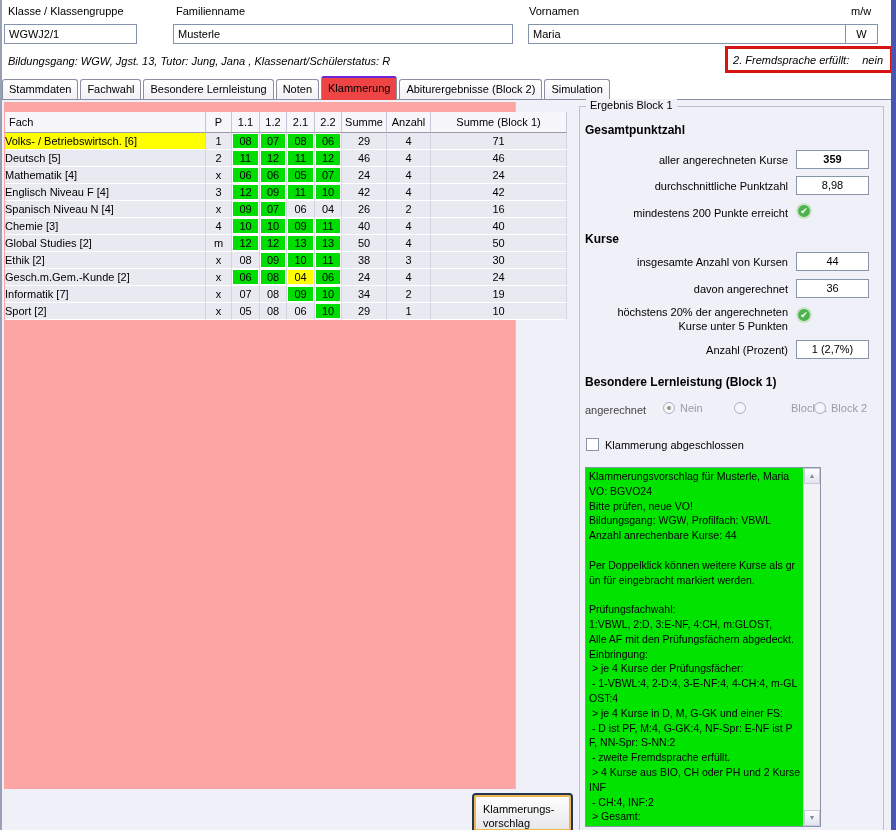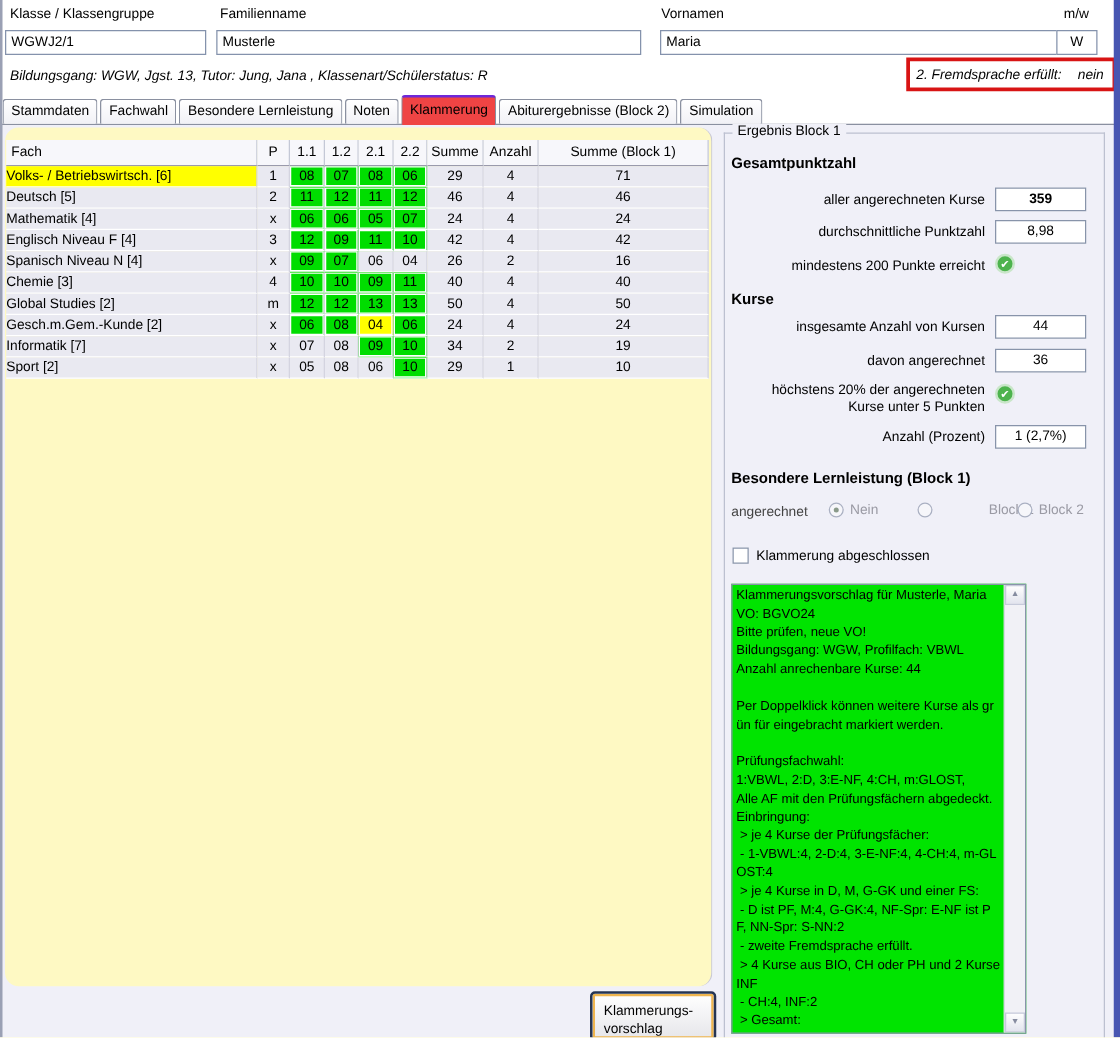--- a/index.html
+++ b/index.html
@@ -20,22 +20,22 @@
   
   #tab-bar { position:absolute; left:2px; top:76px; height:23px; display:flex; align-items:flex-end; gap:2px; z-index:5; }
   .tab { border:1px solid #8a90a0; border-bottom:none; border-radius:3px 3px 0 0;
          background:linear-gradient(#ffffff,#f1f1f6); padding:3px 6px 4px 6px; white-space:nowrap; cursor:default; }
   .tab.active { background:#ef4444; border-top:2px solid #6d28d9; padding-top:4px; padding-bottom:6px; margin-bottom:-1px; z-index:6; }
 
   
   #content { position:absolute; left:0; top:99px; width:896px; height:731px; background:#f0f0f8; border-top:1px solid #8a90a0; }
 
   
-  #table-wrap { position:absolute; left:4px; top:2px; width:566px; height:687px; background:#fef9c3;
-                border-right:1px solid #c8c8d6; padding:10px 0 0 1px;border-radius:11px; }
+  #table-wrap { position:absolute; left:4px; top:2px; width:512px; height:687px; background:#fca5a5;
+                border-right:1px solid #c8c8d6; padding:10px 0 0 1px; }
   table { border-collapse:separate; border-spacing:0; table-layout:fixed; width:562px; }
   th { height:21px; font-weight:normal; background:#f7f7fb; border-bottom:1px solid #9a9aac;
        border-right:1px solid #c4c8d6; text-align:center; padding:0; white-space:nowrap; overflow:hidden; }
   th.fach { text-align:left; padding-left:4px; }
   td { height:17px; background:#e9e9f1; border-right:1px solid #d4d4e0; border-bottom:1px solid #ffffff;
        text-align:center; padding:0; white-space:nowrap; overflow:hidden; }
   td.fach { text-align:left; padding-left:0; }
   td.fach-marked { background:#ffff00; }
   td.bg-g { background:#00dd00; box-shadow:inset 0 0 0 1px #fff; }
   td.bg-y { background:#ffff00; box-shadow:inset 0 0 0 1px #fff; }
@@ -88,21 +88,21 @@
 </head>
 <body>
 
 <div id="page">
 
   <div class="lbl" style="left:8px; top:5px;">Klasse / Klassengruppe</div>
   <div class="lbl" style="left:176px; top:5px;">Familienname</div>
   <div class="lbl" style="left:529px; top:5px;">Vornamen</div>
   <div class="lbl" style="left:851px; top:5px;">m/w</div>
 
-  <input class="txtfield" style="left: 4px; top: 24px; width: 161px;" value="WGWJ2/1">
+  <input class="txtfield" style="left: 4px; top: 24px; width: 133px;" value="WGWJ2/1">
   <input class="txtfield" style="left: 173px; top: 24px; width: 340px;" value="Musterle">
   <input class="txtfield" style="left: 528px; top: 24px; width: 336px;" value="Maria">
   <input class="txtfield center" style="left: 845px; top: 24px; width: 33px;" value="W">
 
   <div id="info-line">Bildungsgang: WGW, Jgst. 13, Tutor: Jung, Jana , Klassenart/Schülerstatus: R</div>
 
   <div id="fs-box">
     <span>2. Fremdsprache erfüllt:</span>
     <span>nein</span>
   </div>
@@ -215,20 +215,31 @@
             <tr>
               <td class="fach">Global Studies [2]</td>
               <td>m</td>
               <td class="bg-g">12</td>
               <td class="bg-g">12</td>
               <td class="bg-g">13</td>
               <td class="bg-g">13</td>
               <td>50</td>
               <td>4</td>
               <td>50</td>
+            </tr>
+            <tr>
+              <td class="fach">Ethik [2]</td>
+              <td>x</td>
+              <td>08</td>
+              <td class="bg-g">09</td>
+              <td class="bg-g">10</td>
+              <td class="bg-g">11</td>
+              <td>38</td>
+              <td>3</td>
+              <td>30</td>
             </tr>
             <tr>
               <td class="fach">Gesch.m.Gem.-Kunde [2]</td>
               <td>x</td>
               <td class="bg-g">06</td>
               <td class="bg-g">08</td>
               <td class="bg-y">04</td>
               <td class="bg-g">06</td>
               <td>24</td>
               <td>4</td>

